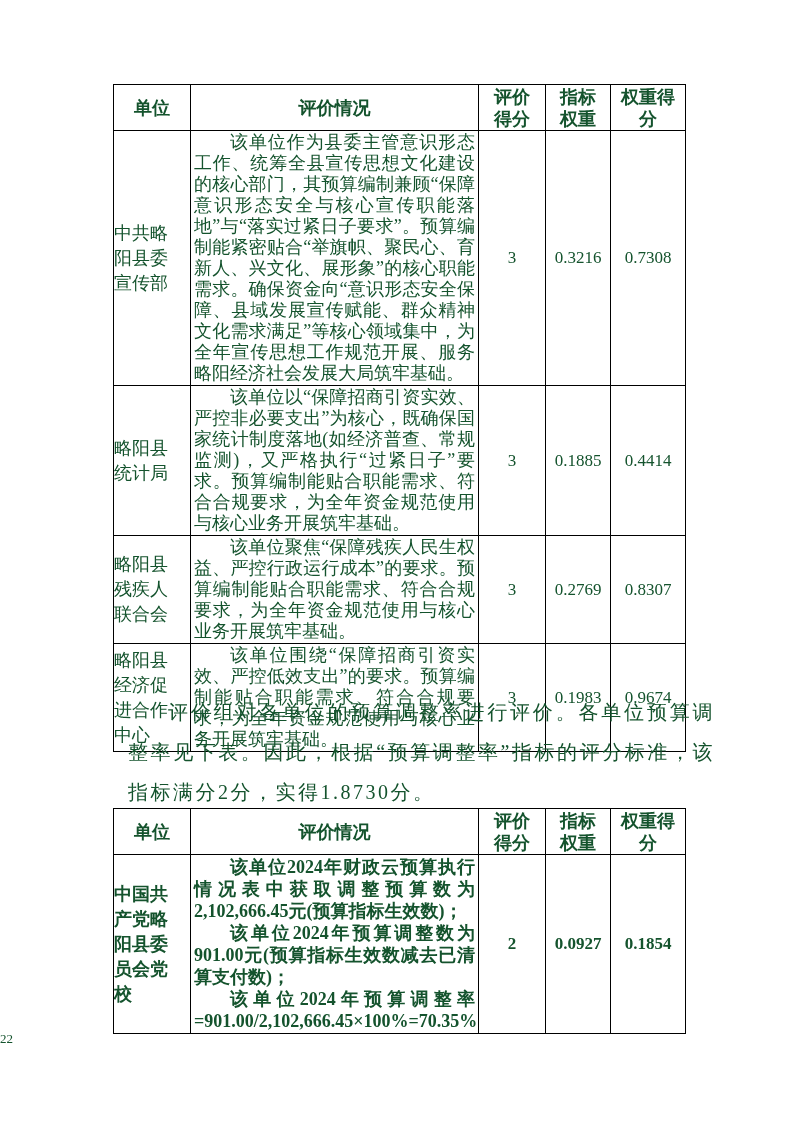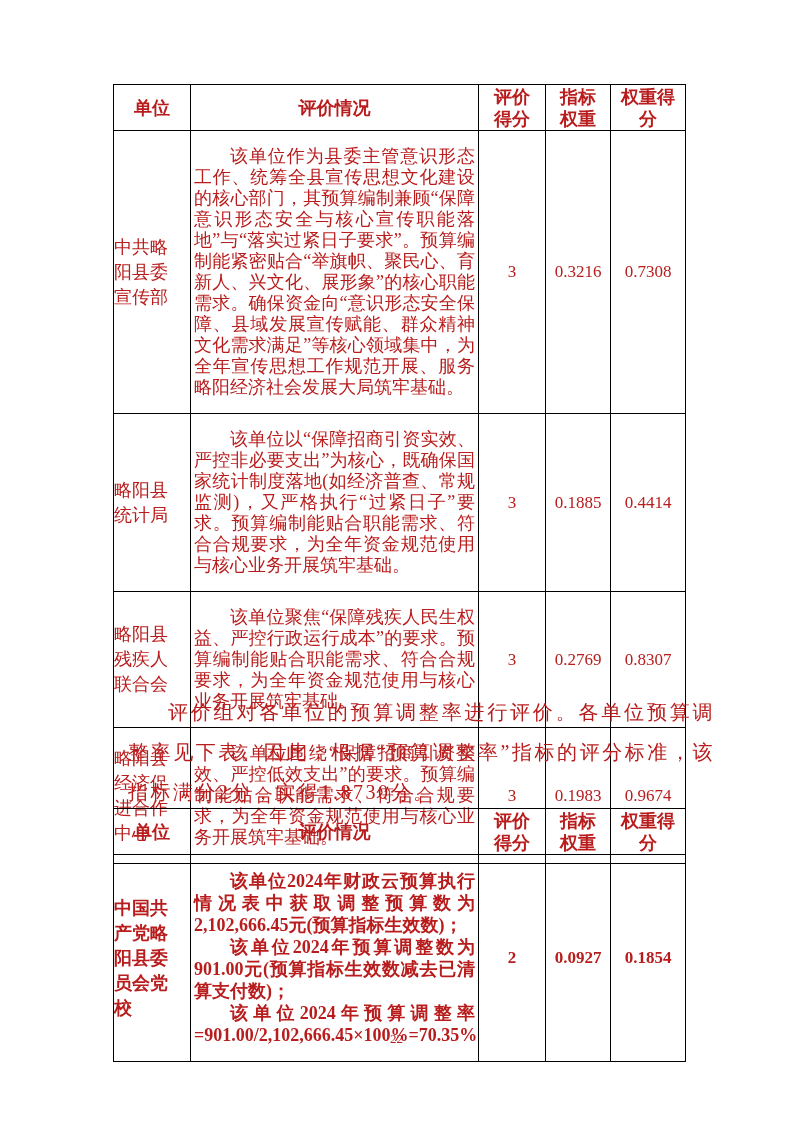--- a/index.html
+++ b/index.html
@@ -1,20 +1,20 @@
 <!DOCTYPE html>
 <html><head>
 <meta charset="utf-8">
 <style>
   html,body { margin:0; padding:0; background:#ffffff; }
   .page {
     position:relative;
     width:793px; height:1121px;
     background:#ffffff;
-    color:#b91c1c;
+    color:#14532d;
     font-family:"Liberation Serif","DejaVu Serif",serif;
     overflow:hidden;
   }
   table.eval-table {
     position:absolute;
     left:113px;
     width:572px;
     border-collapse:collapse;
     table-layout:fixed;
     border:1.5px solid #000;
@@ -42,21 +42,21 @@
   col.c-weight { width:65px; }
   col.c-wscore { width:75px; }
   td.unit-cell {
     font-size:18px;
     line-height:25px;
     white-space:pre-line;
   }
   td.eval-cell {
     font-size:18px;
     line-height:21px;
-    padding:15px 3px;
+    padding:1px 3px;
     vertical-align:middle;
   }
   td.eval-cell p {
     margin:0;
     text-indent:2em;
     text-align:justify;
   }
   td.num-cell {
     text-align:center;
     font-size:17px;
@@ -84,21 +84,21 @@
     font-size:20px;
     line-height:40px;
     letter-spacing:2.5px;
     text-align:justify;
     text-indent:2em;
     margin-left:24px;
   }
   .page-number {
     position:absolute;
     top:1031px; left:0; right:0;
-    text-align:center;
+    text-align:left;
     font-size:13px;
   }
 </style>
 </head>
 <body>
 
 <div class="page">
 
   <table class="eval-table" id="table1">
     <colgroup>

